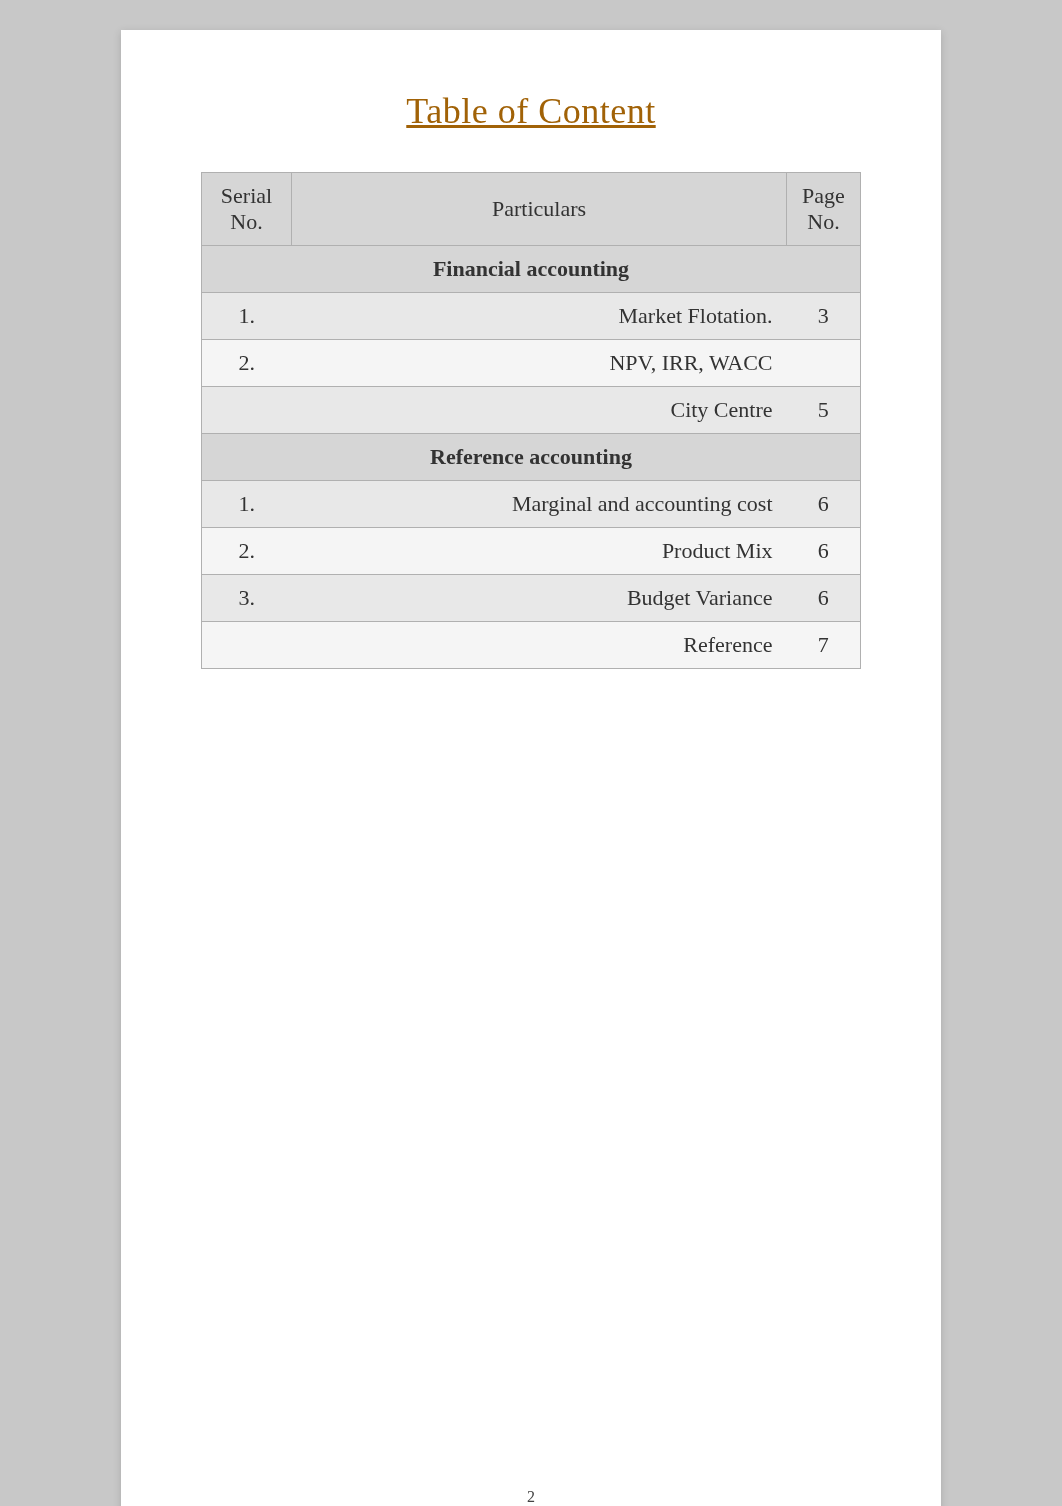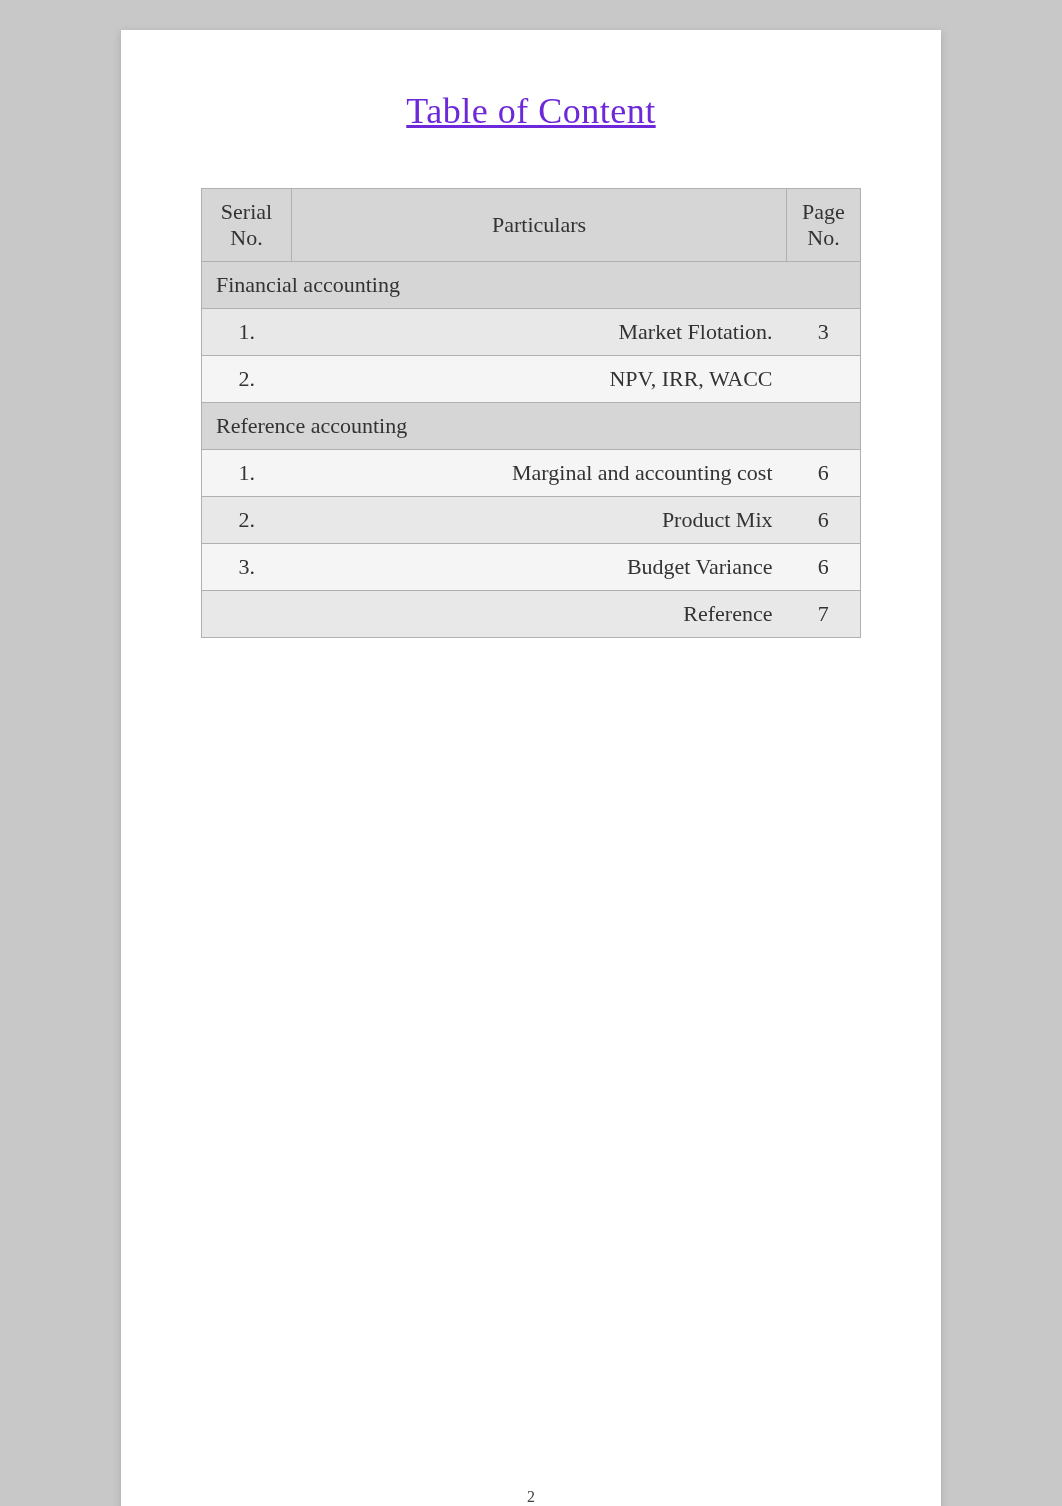--- a/index.html
+++ b/index.html
@@ -24,22 +24,22 @@
       margin: 30px auto;
       padding: 60px 80px 60px 80px;
       box-shadow: 0 2px 8px rgba(0,0,0,0.15);
       position: relative;
     }
 
     .page-title {
       text-align: center;
       font-size: 36px;
       font-weight: normal;
-      color: #6d28d9;
-      margin-bottom: 56px;
+      color: #a16207;
+      margin-bottom: 40px;
       text-decoration: underline;
       letter-spacing: 0.5px;
     }
 
     .content-table {
       width: 100%;
       border-collapse: collapse;
       margin-top: 10px;
     }
 
@@ -81,21 +81,22 @@
     .col-particulars {
       text-align: right;
     }
 
     .col-page {
       width: 74px;
       text-align: center;
     }
 
     .section-header td {
-      font-weight: normal;
+      text-align: center;
+      font-weight: bold;
       background-color: #d6d6d6 !important;
       color: #333333;
     }
 
     .page-number-footer {
       position: absolute;
       bottom: 30px;
       left: 0;
       right: 0;
       text-align: center;
@@ -125,20 +126,25 @@
         <tr>
           <td class="col-serial">1.</td>
           <td class="col-particulars">Market Flotation.</td>
           <td class="col-page">3</td>
         </tr>
         <tr>
           <td class="col-serial">2.</td>
           <td class="col-particulars">NPV, IRR, WACC</td>
           <td class="col-page"></td>
         </tr>
+        <tr>
+          <td class="col-serial"></td>
+          <td class="col-particulars">City Centre</td>
+          <td class="col-page">5</td>
+        </tr>
         <tr class="section-header">
           <td colspan="3">Reference accounting</td>
         </tr>
         <tr>
           <td class="col-serial">1.</td>
           <td class="col-particulars">Marginal and accounting cost</td>
           <td class="col-page">6</td>
         </tr>
         <tr>
           <td class="col-serial">2.</td>

